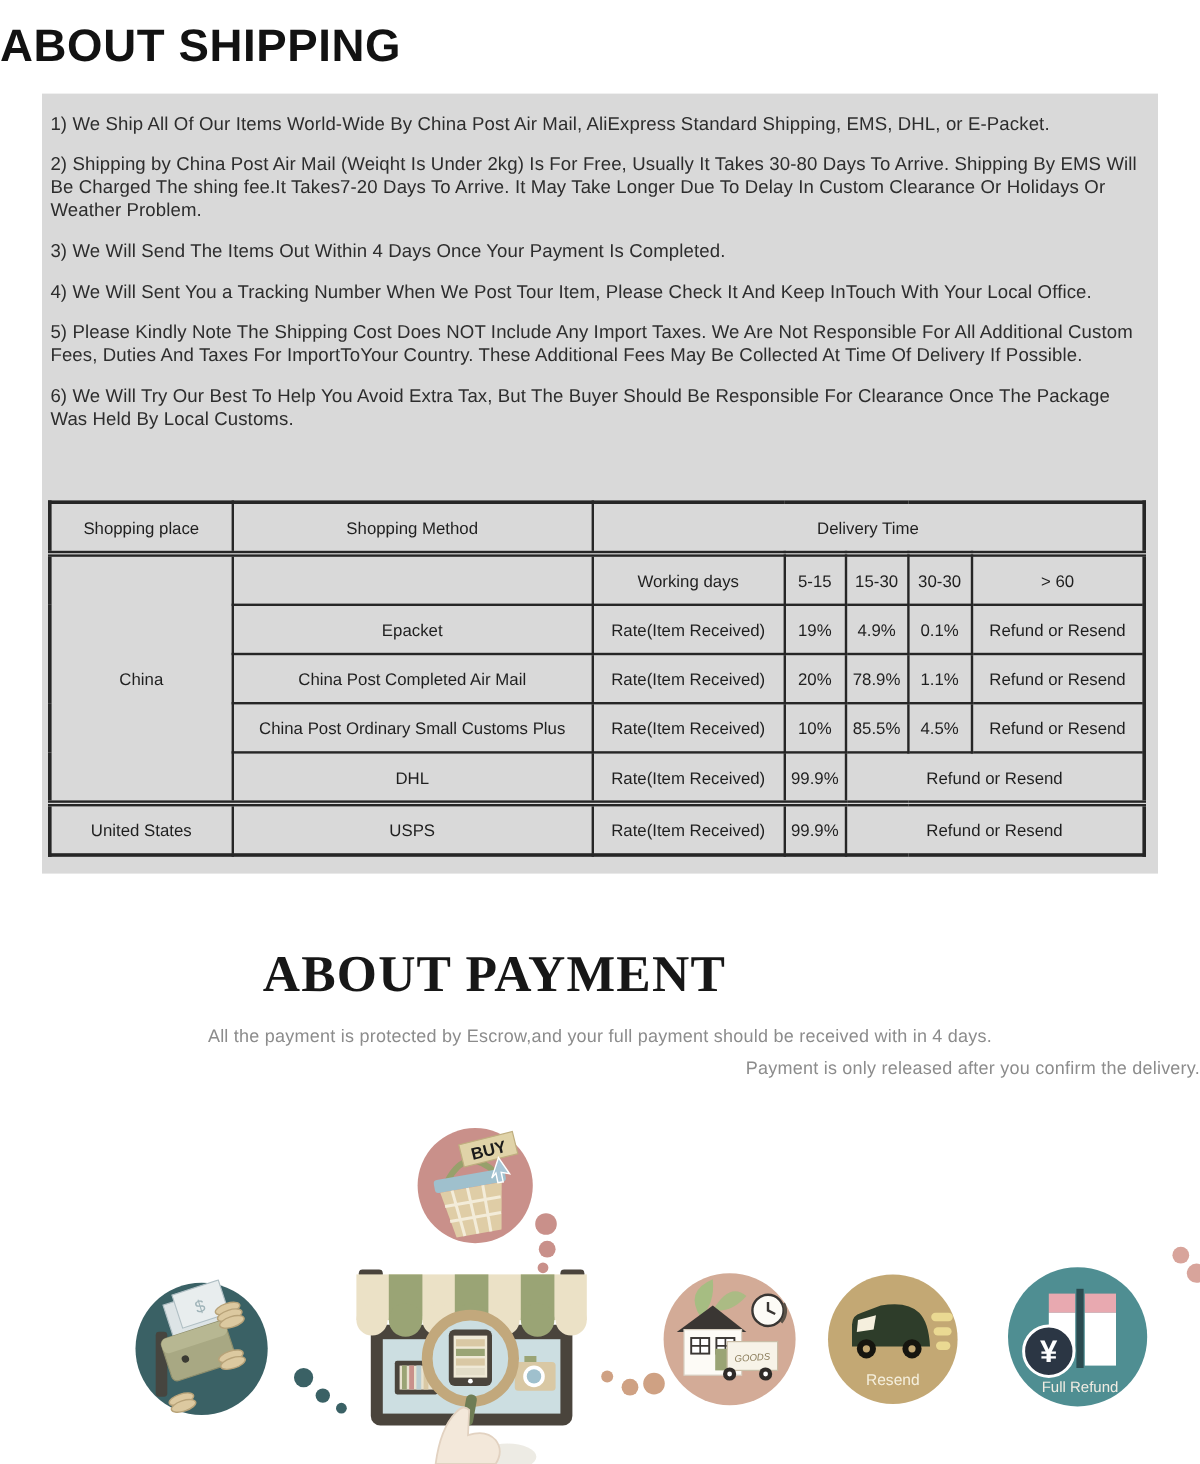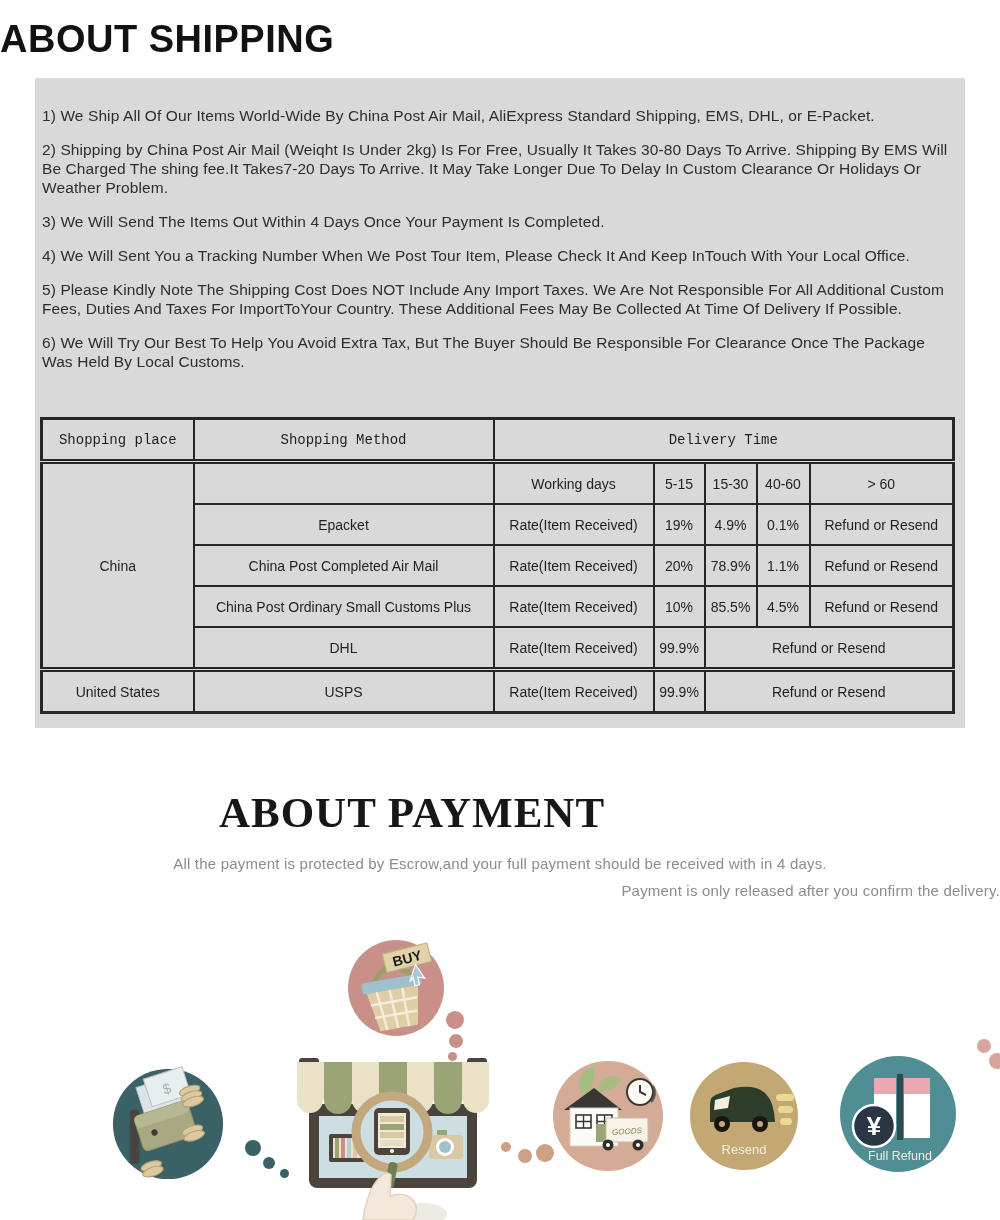--- a/index.html
+++ b/index.html
@@ -11,32 +11,32 @@
     position:absolute;top:18px;left:0;width:1000px;
     font-size:38px;font-weight:bold;letter-spacing:.5px;color:#121212;
   }
   .notes-box{
     position:absolute;left:35px;top:78px;width:930px;height:650px;
     background:#d9d9d9;
   }
   .notes-box p{
     margin:15px 7px;font-size:15.5px;line-height:19px;color:#2d2d2d;letter-spacing:.1px;
   }
-  .notes-box p:first-child{margin-top:28px;}
+  .notes-box p:first-child{margin-top:16px;}
   table.delivery{
     position:absolute;left:40px;top:417px;width:912px;
     border-collapse:collapse;table-layout:fixed;
     font-size:14px;color:#1f1f1f;background:#d9d9d9;
     border:3px solid #262626;
   }
   table.delivery td{
     height:39px;text-align:center;vertical-align:middle;
     border:2px solid #262626;padding:0 2px;overflow:hidden;white-space:nowrap;
   }
-  table.delivery tr.head td{border-bottom:5px double #262626;font-family:Liberation Mono, monospace;}
+  table.delivery tr.head td{border-bottom:5px double #262626;}
   table.delivery tr.us td{border-top:5px double #262626;}
   .payment-title{
     position:absolute;top:788px;left:0;width:824px;text-align:center;
     font-family:"Liberation Serif",serif;font-weight:bold;font-size:43px;
     letter-spacing:1px;color:#171717;
   }
   .payment-sub{
     position:absolute;left:0;width:1000px;text-align:center;
     color:#8c8c8c;font-size:15px;letter-spacing:.2px;
   }
@@ -79,21 +79,21 @@
     <td>Shopping place</td>
     <td>Shopping Method</td>
     <td colspan="5">Delivery Time</td>
   </tr>
   <tr>
     <td rowspan="5">China</td>
     <td></td>
     <td>Working days</td>
     <td>5-15</td>
     <td>15-30</td>
-    <td>40-60</td>
+    <td>30-30</td>
     <td>&gt; 60</td>
   </tr>
   <tr>
     <td>Epacket</td>
     <td>Rate(Item Received)</td>
     <td>19%</td>
     <td>4.9%</td>
     <td>0.1%</td>
     <td>Refund or Resend</td>
   </tr>

